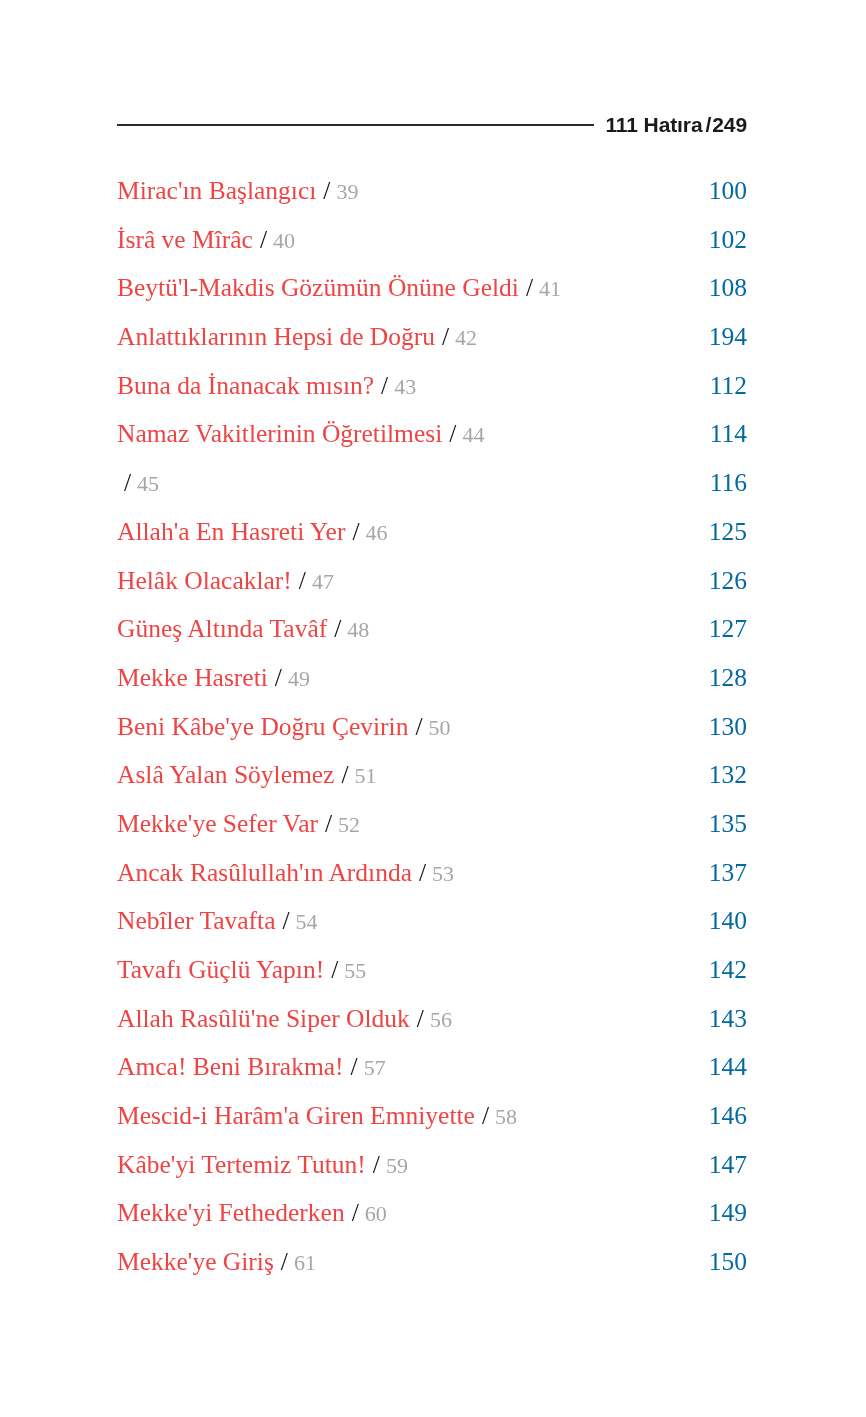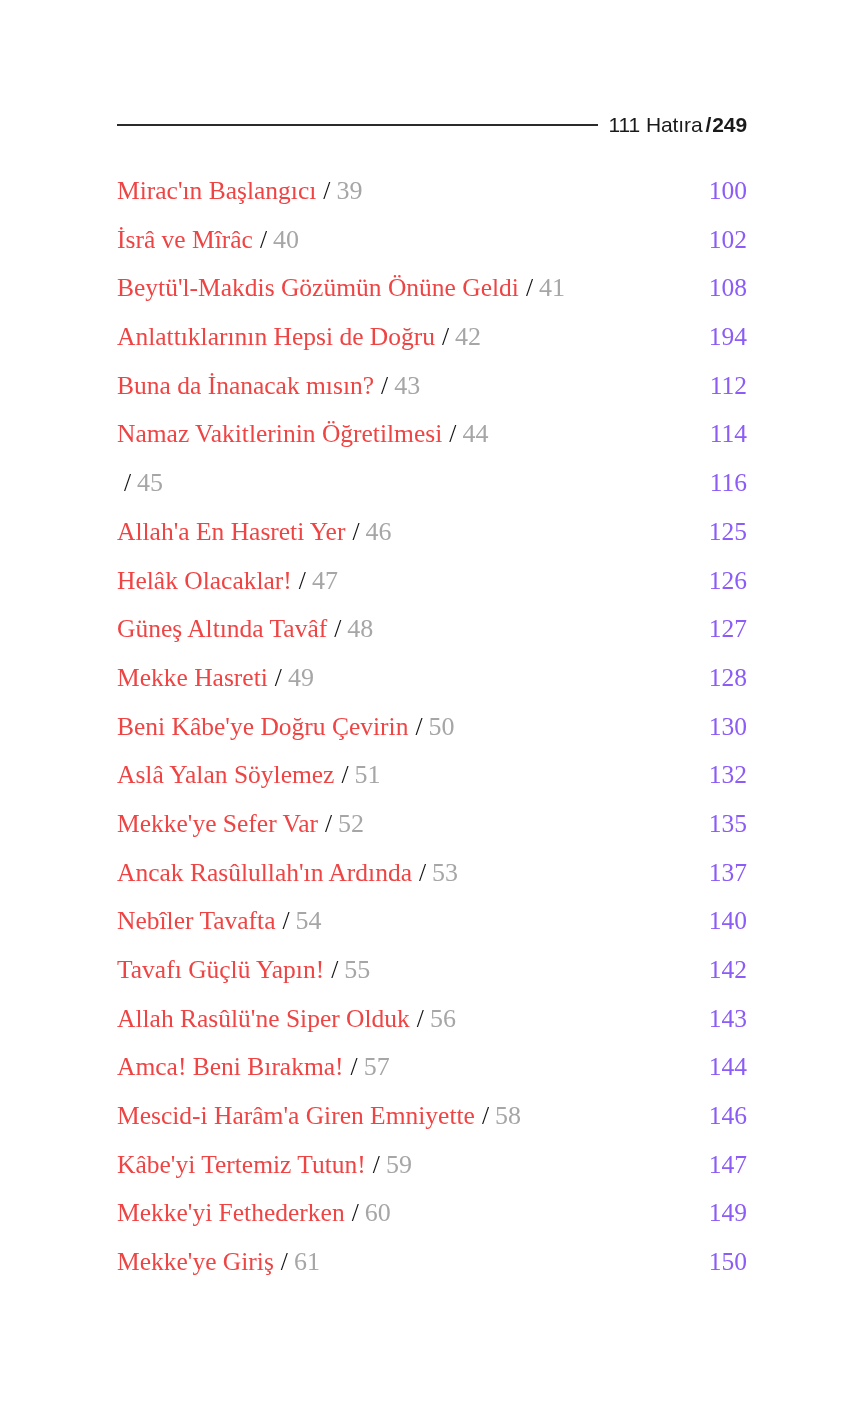--- a/index.html
+++ b/index.html
@@ -43,21 +43,21 @@
   .header-text {
     flex: 0 0 auto;
     font-family: "Liberation Sans", "DejaVu Sans", sans-serif;
     font-size: 21px;
     line-height: 1;
     white-space: nowrap;
     color: #1a1a1a;
     letter-spacing: -0.1px;
   }
   .header-book {
-    font-weight: 400;
+    font-weight: 700;
   }
   .header-sep {
     font-weight: 700;
     margin: 0 1px 0 3px;
   }
   .header-page {
     font-weight: 700;
   }
 
   
@@ -82,38 +82,38 @@
     color: #ef4444;
   }
   .entry-slash {
     flex: 0 0 auto;
     color: #111111;
     padding: 0 6px 0 7px;
   }
   .entry-num {
     flex: 0 0 auto;
     color: #a6a6a6;
-    font-size: 26px;
+    font-size: 22px;
   }
   .entry-leader {
     flex: 1 1 auto;
     position: relative;
     overflow: hidden;
     height: 1em;
     margin: 0 2px 0 3px;
     color: #3a3a3a;
   }
   .entry-leader::before {
     content: ".........................................................................................................";
     letter-spacing: 2.4px;
     font-size: 25.5px;
   }
   .entry-page {
     flex: 0 0 auto;
-    color: #8b5cf6;
+    color: #0369a1;
     text-align: right;
     min-width: 58px;
   }
 </style>
 </head>
 <body>
 
 <div class="page">
 
   <div class="running-header">

